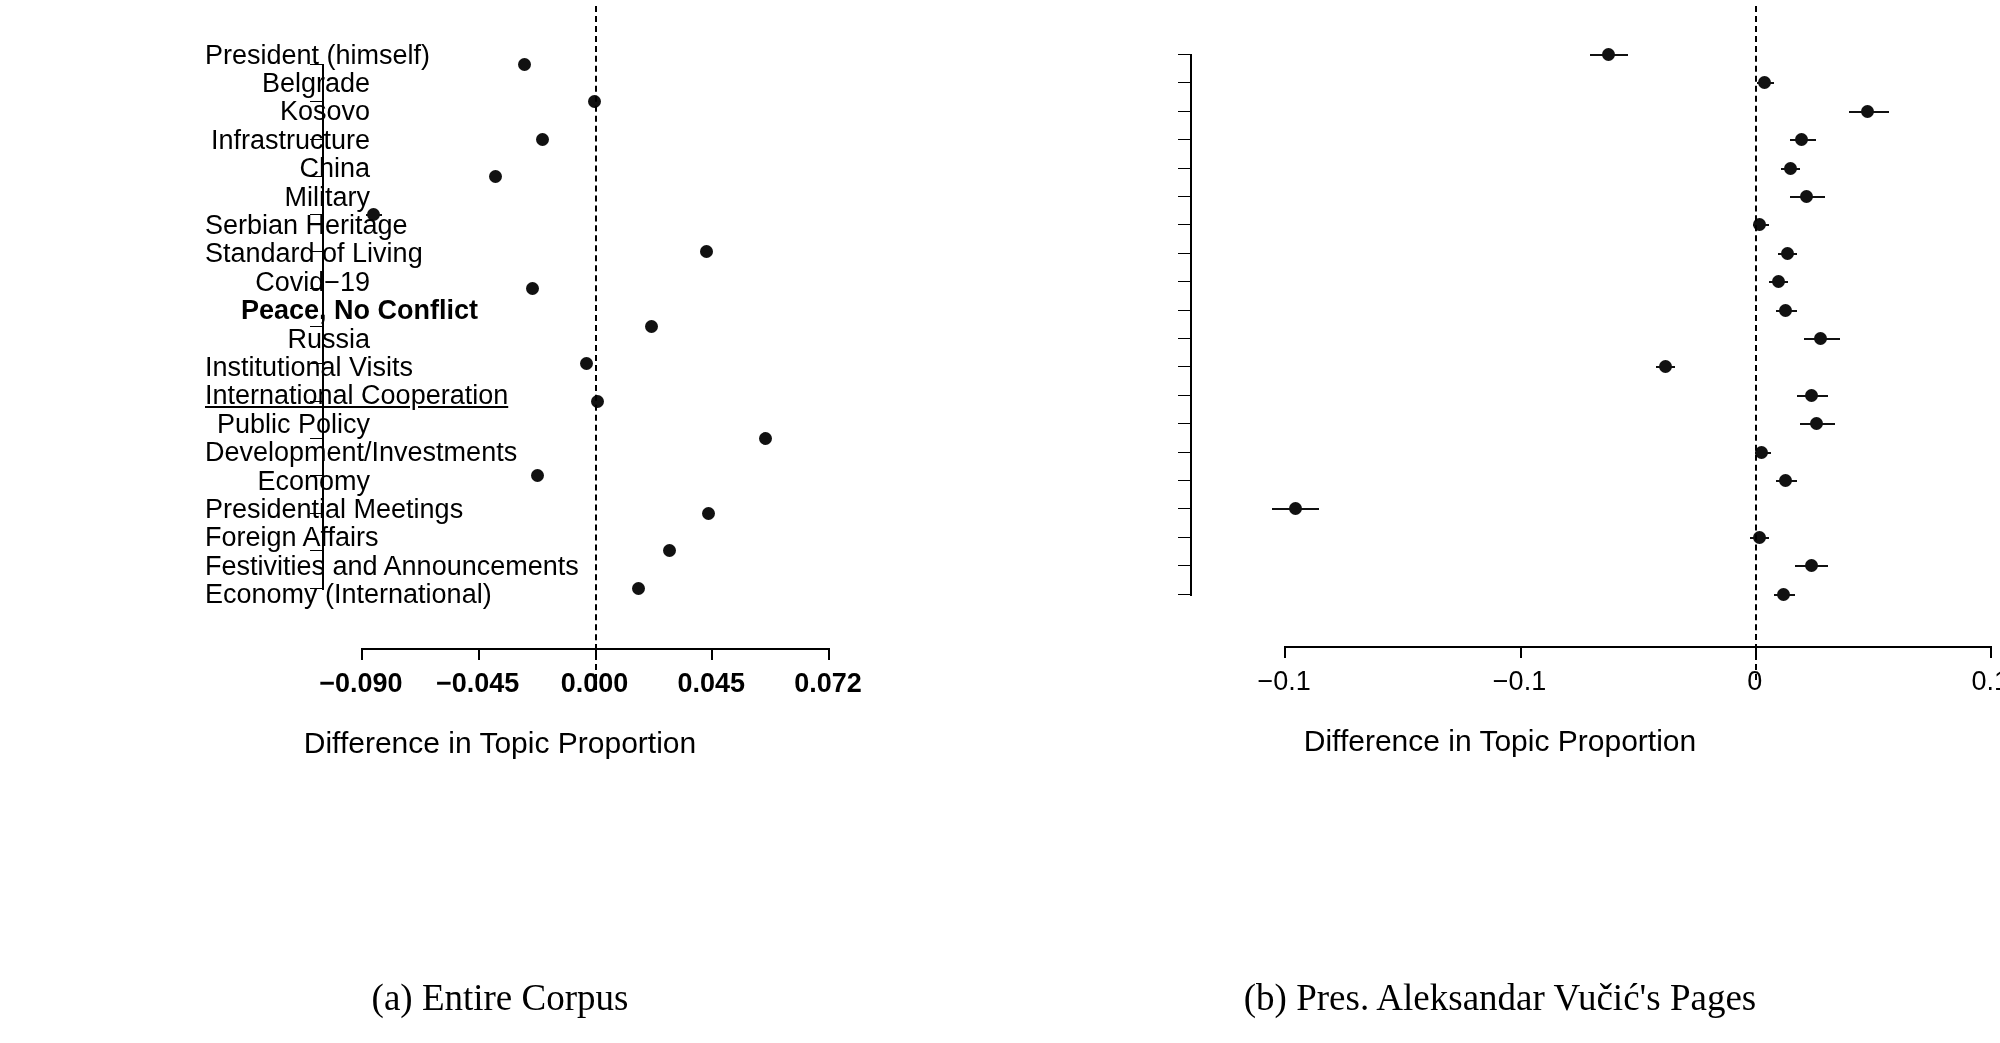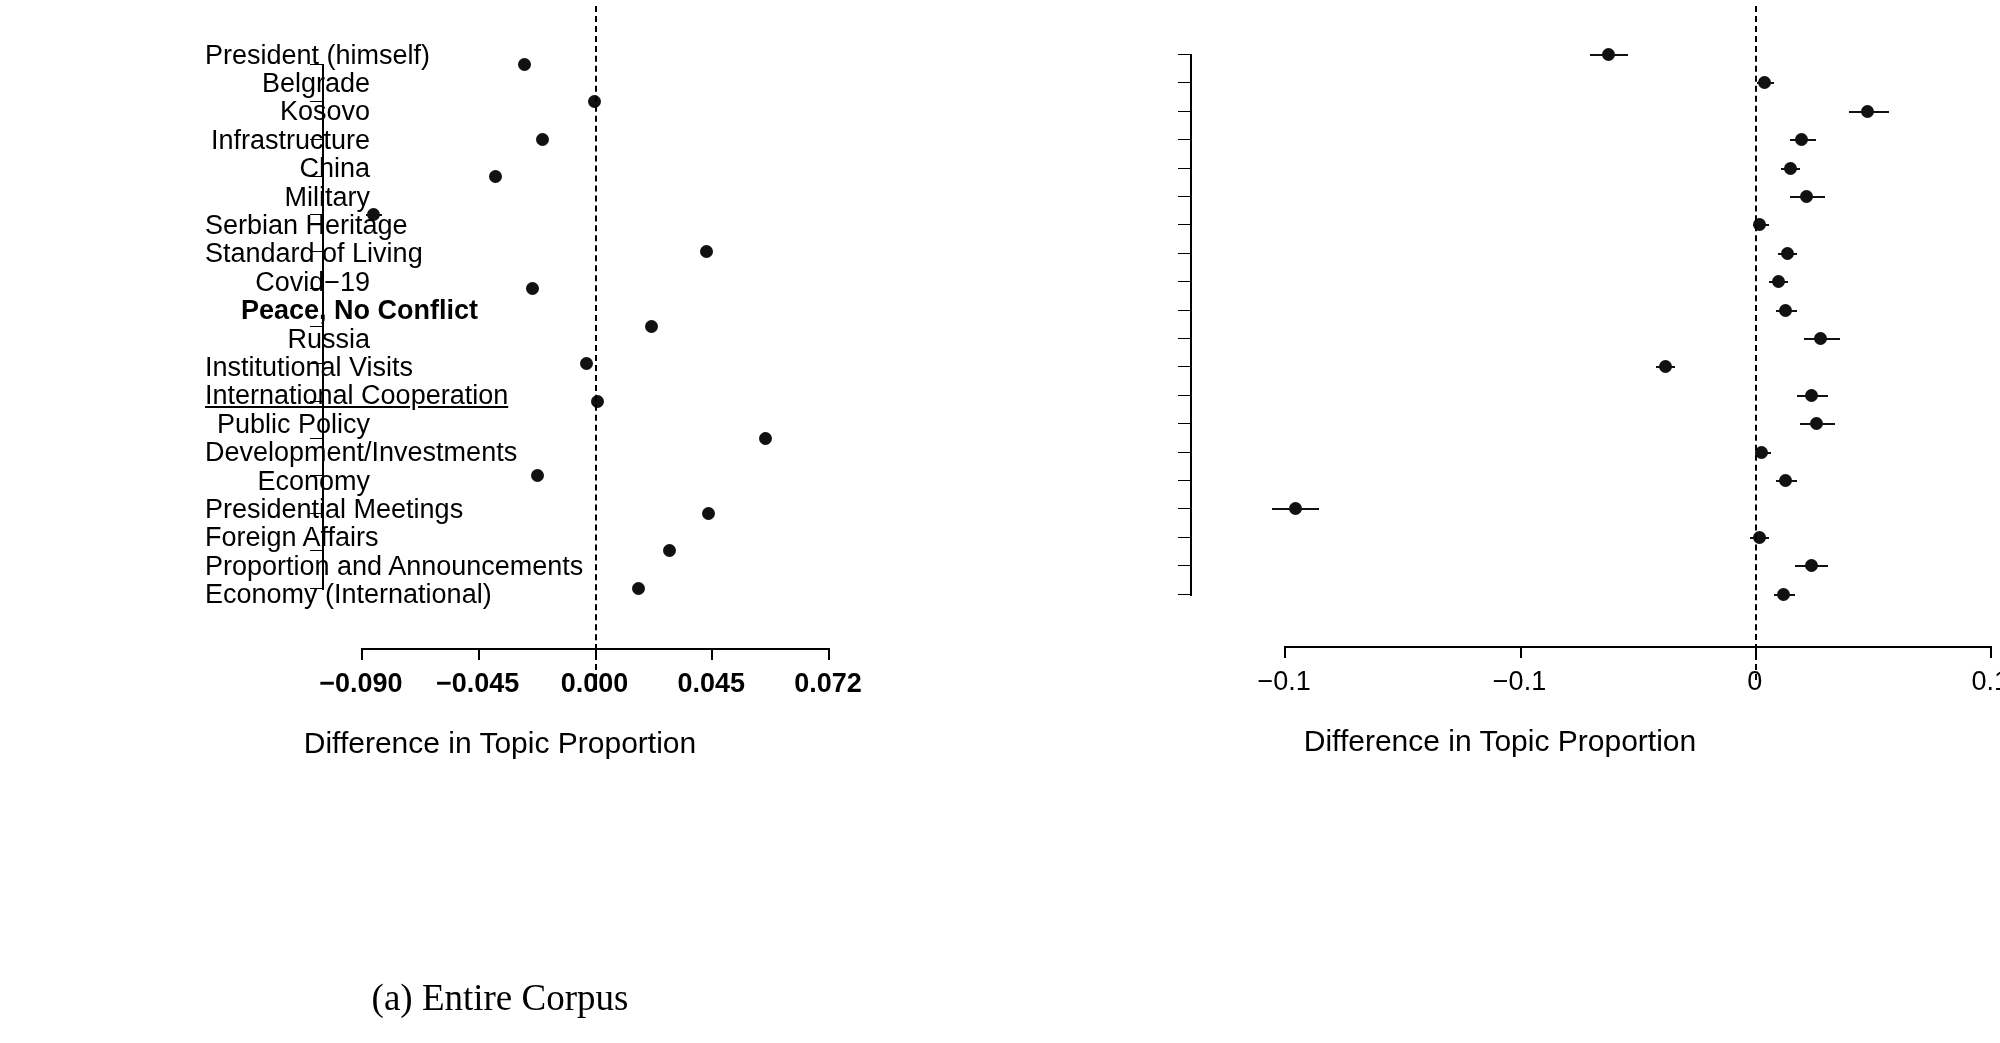--- a/index.html
+++ b/index.html
@@ -148,21 +148,21 @@
         <div class="lbl" style="right: 815px; top: 466.5px; width: 165px;">
           <span class="l2">Economy</span>
         </div>
         <div class="lbl" style="right: 815px; top: 494.9px; width: 165px;">
           <span class="l2">Presidential Meetings</span>
         </div>
         <div class="lbl" style="right: 815px; top: 523.3px; width: 165px;">
           <span class="l2">Foreign Affairs</span>
         </div>
         <div class="lbl" style="right: 815px; top: 551.7px; width: 165px;">
-          <span class="l2">Proportion and Announcements</span>
+          <span class="l2">Festivities and Announcements</span>
         </div>
         <div class="lbl" style="right: 815px; top: 580.1px; width: 165px;">
           <span class="l2">Economy (International)</span>
         </div>
       </div>
     <div class="plot" id="plot-b" style="left: 190px; top: 54px; width: 812px; height: 560px;">
         <div class="axisline-v" style="background: rgb(0, 0, 0); left: 0px; top: 0px; height: 541.6px;"></div>
         <div class="tickrow" style="left: -12px; top: 0px; width: 12px;"></div>
         <div class="ci" style="left: 400.116px; width: 37.658px; top: 0px;"></div>
         <div class="pt" style="left: 412.445px; top: -6px;"></div>
@@ -228,15 +228,16 @@
         <div class="axis-tick" style="left: 94.1449px; top: 591.6px;"></div>
         <div class="axis-tlabel" style="width: 160px; left: 14.1449px; top: 611.6px;">−0.1</div>
         <div class="axis-tick" style="left: 329.507px; top: 591.6px;"></div>
         <div class="axis-tlabel" style="width: 160px; left: 249.507px; top: 611.6px;">−0.1</div>
         <div class="axis-tick" style="left: 564.87px; top: 591.6px;"></div>
         <div class="axis-tlabel" style="width: 160px; left: 484.87px; top: 611.6px;">0</div>
         <div class="axis-tick" style="left: 800.232px; top: 591.6px;"></div>
         <div class="axis-tlabel" style="width: 160px; left: 720.232px; top: 611.6px;">0.1</div>
       </div>
     <div class="axis-title" id="xtitle-b" style="top: 723.6px; left: 0px;">Difference in Topic Proportion</div>
+    <div class="caption">(b) Pres. Aleksandar Vučić's Pages</div>
   </div>
 
 </div>
 
 </body></html>

